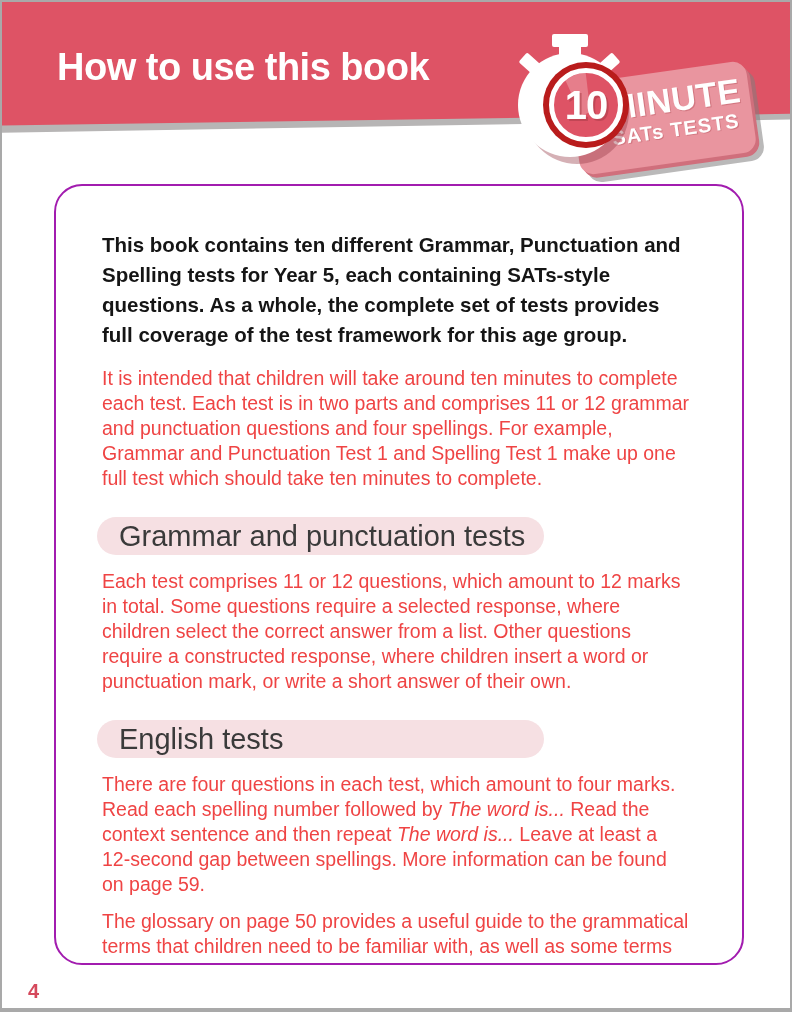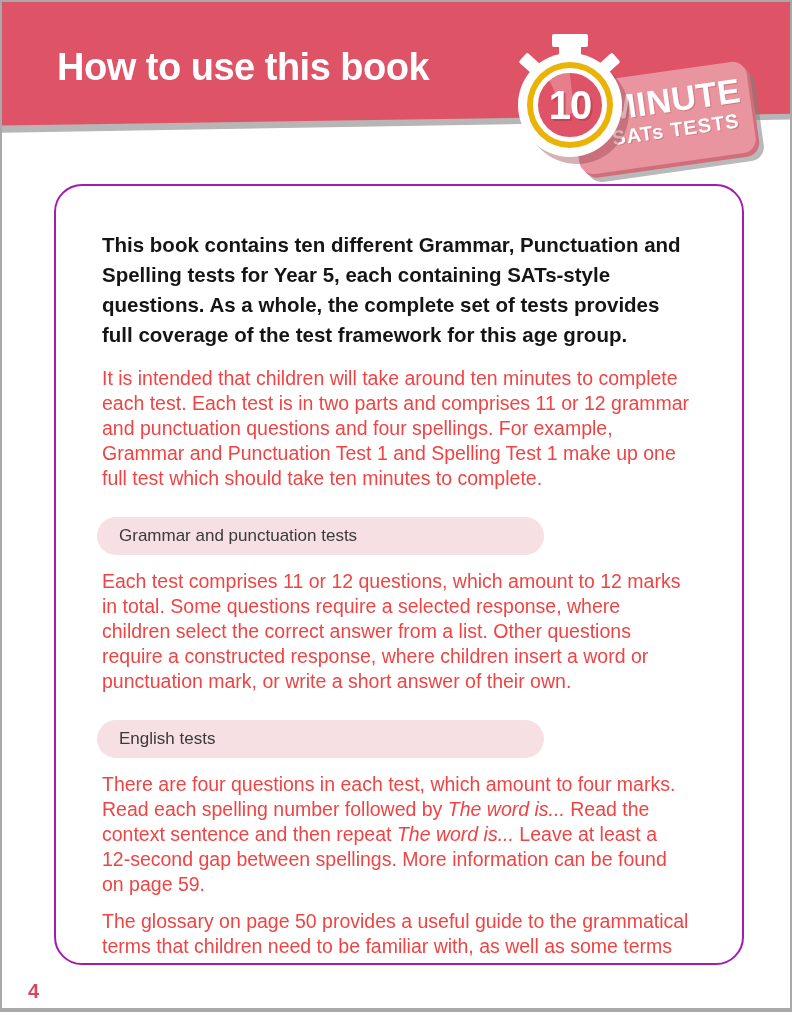--- a/index.html
+++ b/index.html
@@ -81,23 +81,23 @@
   }
   .sw-lug.left  { left: 13px;  top: 28px; transform: rotate(42deg); }
   .sw-lug.right { left: 90px; top: 28px; transform: rotate(-42deg); }
   .sw-ring {
     position: absolute; left: 11px; top: 23px;
     width: 104px; height: 104px; border-radius: 50%;
     background: #ffffff;
     box-shadow: 7px 7px 0 rgba(150,58,70,0.40);
   }
   .sw-mid {
-    position: absolute; left: 9px; top: 9px;
+    position: absolute; left: 25px; top: 9px;
     width: 86px; height: 86px; border-radius: 50%;
-    background: #eab308;
+    background: #b91c1c;
   }
   .sw-face {
     position: absolute; left: 6px; top: 6px;
     width: 74px; height: 74px; border-radius: 50%;
     background: #de5365;
     border: 5px solid #ffffff;
     overflow: hidden;
     display: flex; align-items: center; justify-content: center;
   }
   .sw-wedge {
@@ -144,21 +144,21 @@
     margin-bottom: 14px;
     margin-left: -5px;
     width: 447px;
     height: 38px;
     background: #f6e0e3;
     border-radius: 19px;
     display: flex;
     align-items: center;
     padding-left: 22px;
     color: #3a3a3a;
-    font-size: 17px;
+    font-size: 29px;
     font-weight: 500;
   }
   .italic { font-style: italic; }
 
   
   .page-number {
     position: absolute;
     left: 26px; top: 978px;
     color: #d5495c;
     font-size: 20px;

